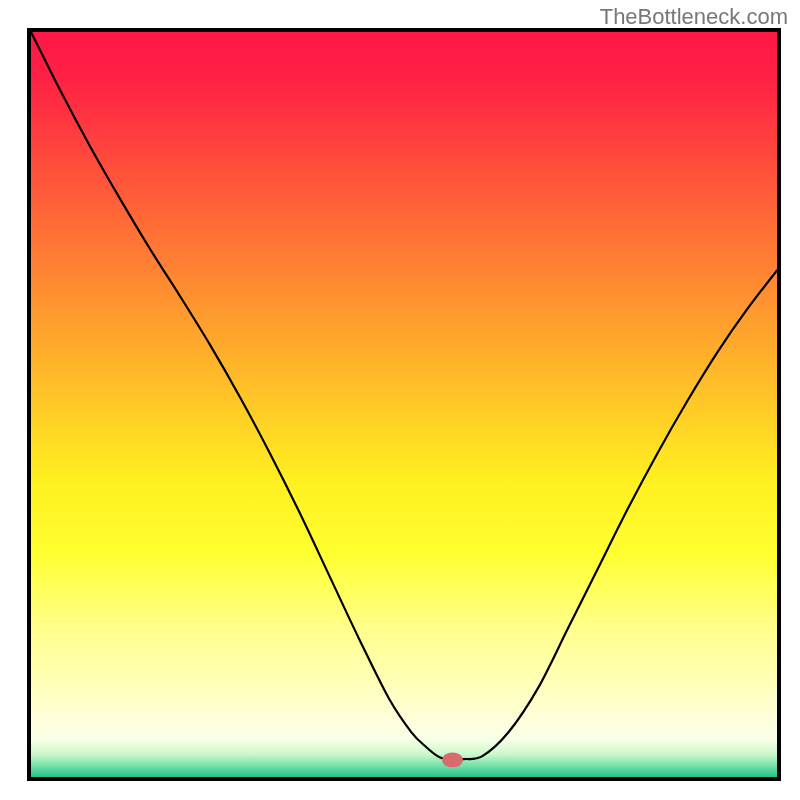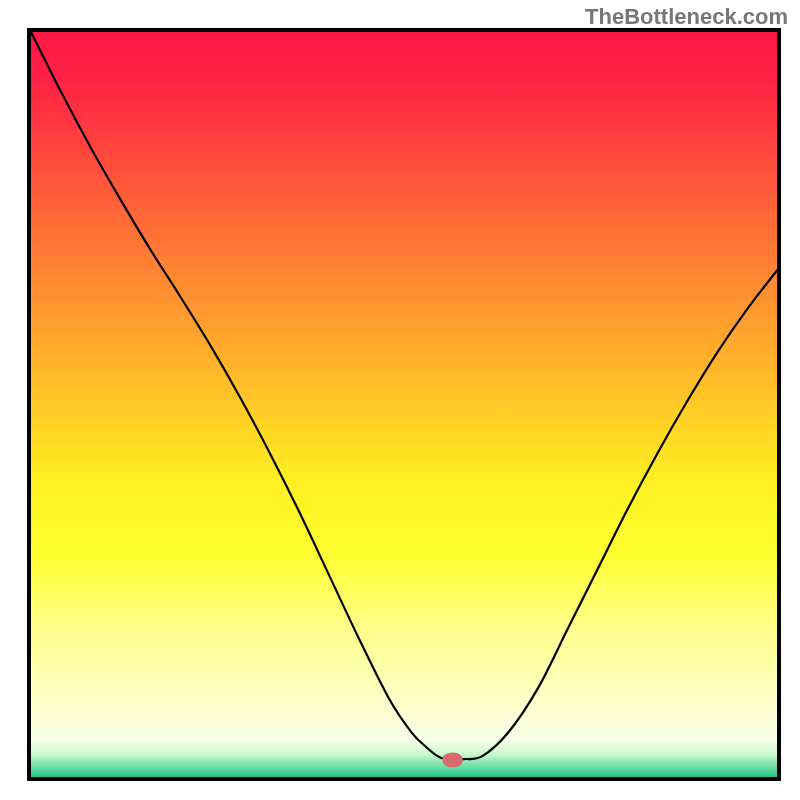--- a/index.html
+++ b/index.html
@@ -8,21 +8,21 @@
     height: 800px;
     position: relative;
     font-family: Arial, sans-serif;
     background: #fff;
   }
   .watermark {
     position: absolute;
     top: 4px;
     right: 12px;
     font-size: 22px;
-    font-weight: bold;
+    font-weight: normal;
     color: #777;
     z-index: 10;
   }
   .chart-container {
     position: absolute;
     top: 28px;
     left: 27px;
     width: 746px;
     height: 745px;
     border: 4px solid #000;

